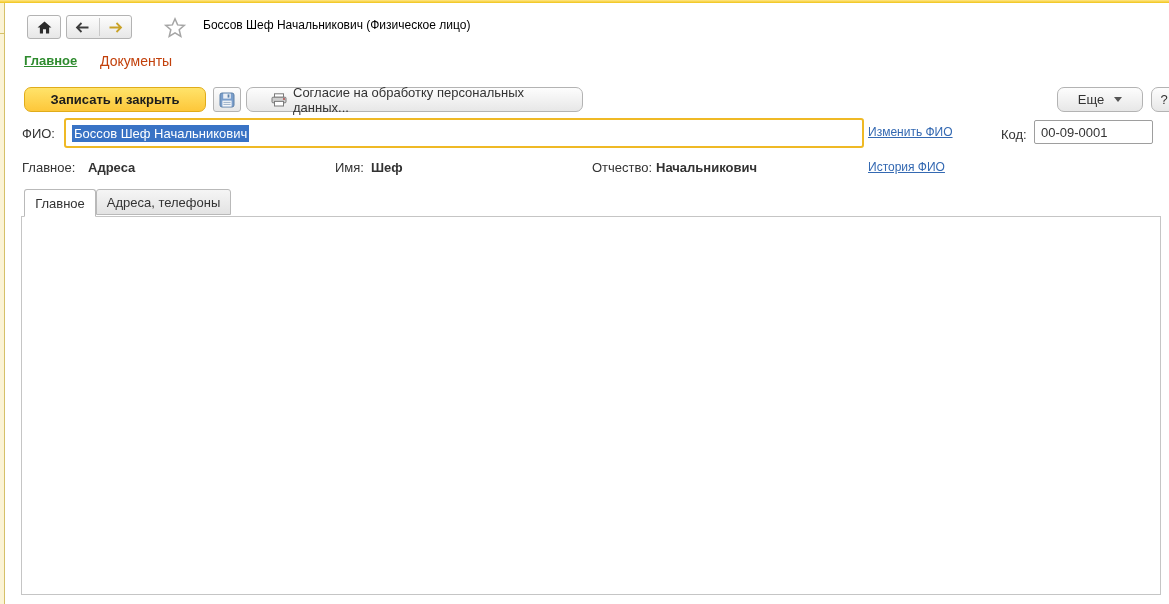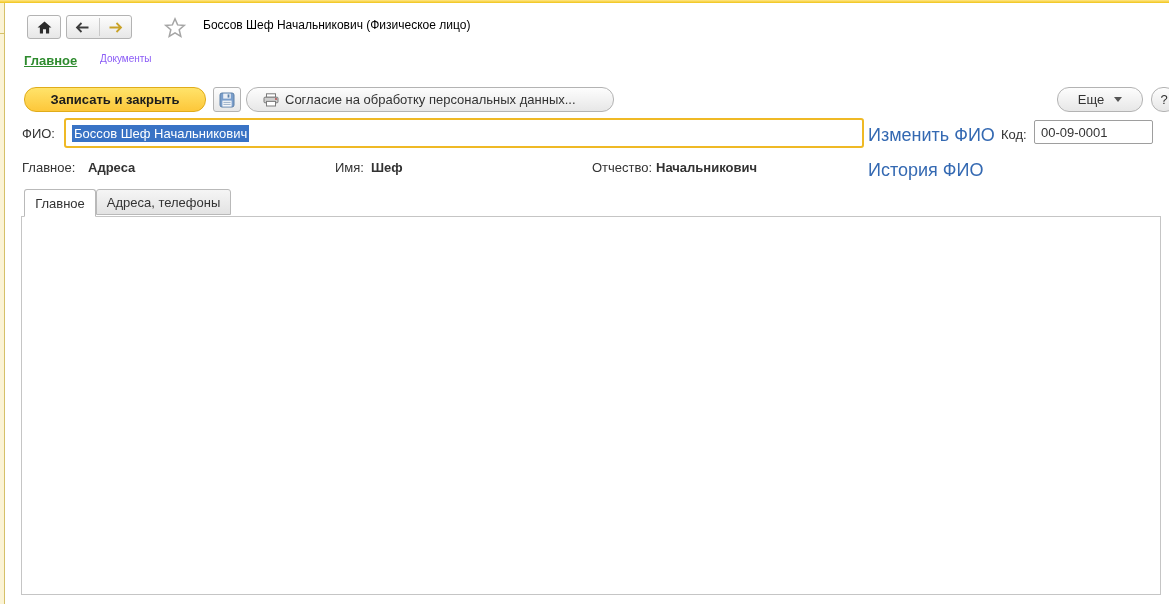--- a/index.html
+++ b/index.html
@@ -5,25 +5,25 @@
   html,body{margin:0;padding:0}
   body{
     width:1169px;height:604px;position:relative;overflow:hidden;
     background:#fff;font-family:"Liberation Sans",sans-serif;color:#333;
   }
   .abs{position:absolute;box-sizing:border-box}
   .lbl{font-size:13px;color:#333;white-space:nowrap}
   .b{font-weight:bold}
   .green{color:#2e8b2e}
   .dim{color:#666}
-  .link{color:#3469b2;font-size:18px;white-space:nowrap;cursor:pointer}
+  .link{color:#3469b2;text-decoration:underline;font-size:12px;white-space:nowrap;cursor:pointer}
   .qlink{color:#3469b2;font-size:13px;text-decoration:none;border-bottom:1px dotted #3469b2;cursor:pointer}
   .btn{display:flex;align-items:center;justify-content:center;gap:6px;
        background:linear-gradient(#fdfdfd,#e7e7e7);border:1px solid #b3b3b3;
-       border-radius:12px;font-size:13px;color:#333;cursor:pointer}
+       border-radius:7px;font-size:13px;color:#333;cursor:pointer}
   .btn-yellow{background:linear-gradient(#ffe36a,#fdc73a);border:1px solid #e0ac1a;
        font-weight:bold;color:#1c1c1c}
   .input{background:#fff;border:1px solid #9e9e9e;border-radius:2px;font-size:13px;
        color:#333;display:flex;align-items:center;padding:0 6px;white-space:nowrap;overflow:hidden}
   .focus-input{border:2px solid #efb925;border-radius:3px;padding:0 6px}
   .sel-text{background:#3973c5;color:#fff;padding:1px 2px;font-size:13px;white-space:nowrap}
   .combo{background:#fff;border:1px solid #9e9e9e;border-radius:2px;display:flex;align-items:stretch;overflow:hidden}
   .combo .val{flex:1;display:flex;align-items:center;padding:0 6px;font-size:13px;white-space:nowrap}
   .combo .arr{width:21px;border-left:1px solid #b3b3b3;display:flex;align-items:center;justify-content:center;cursor:pointer;background:linear-gradient(#fdfdfd,#ececec)}
   .tri{width:0;height:0;border-left:4px solid transparent;border-right:4px solid transparent;border-top:5px solid #555}
@@ -74,36 +74,36 @@
 <div class="abs" style="left:162px;top:15px;width:26px;height:26px;display:flex;align-items:center;justify-content:center">
   <span style="display:flex">
     <svg width="24" height="24" viewBox="0 0 24 24">
         <path d="M12 2.8 L14.6 8.9 L21.3 9.4 L16.2 13.8 L17.8 20.3 L12 16.8 L6.2 20.3 L7.8 13.8 L2.7 9.4 L9.4 8.9 Z" fill="#ffffff" stroke="#a5a5a5" stroke-width="1.5"></path>
       </svg>
   </span>
 </div>
 <div class="abs" style="left:203px;top:18px;font-size:12px;color:#000">Боссов Шеф Начальникович (Физическое лицо)</div>
 
 <div class="abs" style="left:24px;top:53px;font-size:13px;font-weight:bold;color:#2e8b2e;text-decoration:underline;cursor:pointer">Главное</div>
-<div class="abs" style="left:100px;top:53px;font-size:10px;color:#8b5cf6;cursor:pointer">Документы</div>
+<div class="abs" style="left:100px;top:53px;font-size:14px;color:#c2410c;cursor:pointer">Документы</div>
 
 <div class="abs btn btn-yellow" style="left:24px;top:87px;width:182px;height:25px">Записать и закрыть</div>
 <div class="abs tool-btn" style="left:213px;top:87px;width:28px;height:25px">
   <span style="display:flex">
     <svg width="16" height="16" viewBox="0 0 16 16">
       <rect x="1" y="1" width="14" height="14" rx="2" fill="#7a9ecb" stroke="#5d80a8"></rect>
       <rect x="4.2" y="1.6" width="7.6" height="5" fill="#e9eef5"></rect>
       <rect x="8.6" y="2.4" width="1.8" height="3.2" fill="#5d80a8"></rect>
       <rect x="3.4" y="8.6" width="9.2" height="6" fill="#f4f6f9"></rect>
       <line x1="4.4" y1="10.4" x2="11.6" y2="10.4" stroke="#9bb0c9" stroke-width="1"></line>
       <line x1="4.4" y1="12.4" x2="11.6" y2="12.4" stroke="#9bb0c9" stroke-width="1"></line>
     </svg>
   </span>
 </div>
-<div class="abs btn" style="left:246px;top:87px;width:368px;height:25px;justify-content:flex-start;padding:0 16px">
+<div class="abs btn" style="left:246px;top:87px;width:337px;height:25px;justify-content:flex-end;padding:0 24px">
   <span style="display:flex">
     <svg width="16" height="14" viewBox="0 0 16 14">
       <rect x="3.5" y="0.8" width="9" height="3.5" fill="#fff" stroke="#7a7a7a"></rect>
       <rect x="1" y="4.2" width="14" height="5.6" rx="1" fill="#cfcfcf" stroke="#7a7a7a"></rect>
       <rect x="3.5" y="8.4" width="9" height="4.6" fill="#fff" stroke="#7a7a7a"></rect>
       <circle cx="13" cy="6" r="0.9" fill="#b04040"></circle>
     </svg>
   </span>
   <span>Согласие на обработку персональных данных...</span>
 </div>

